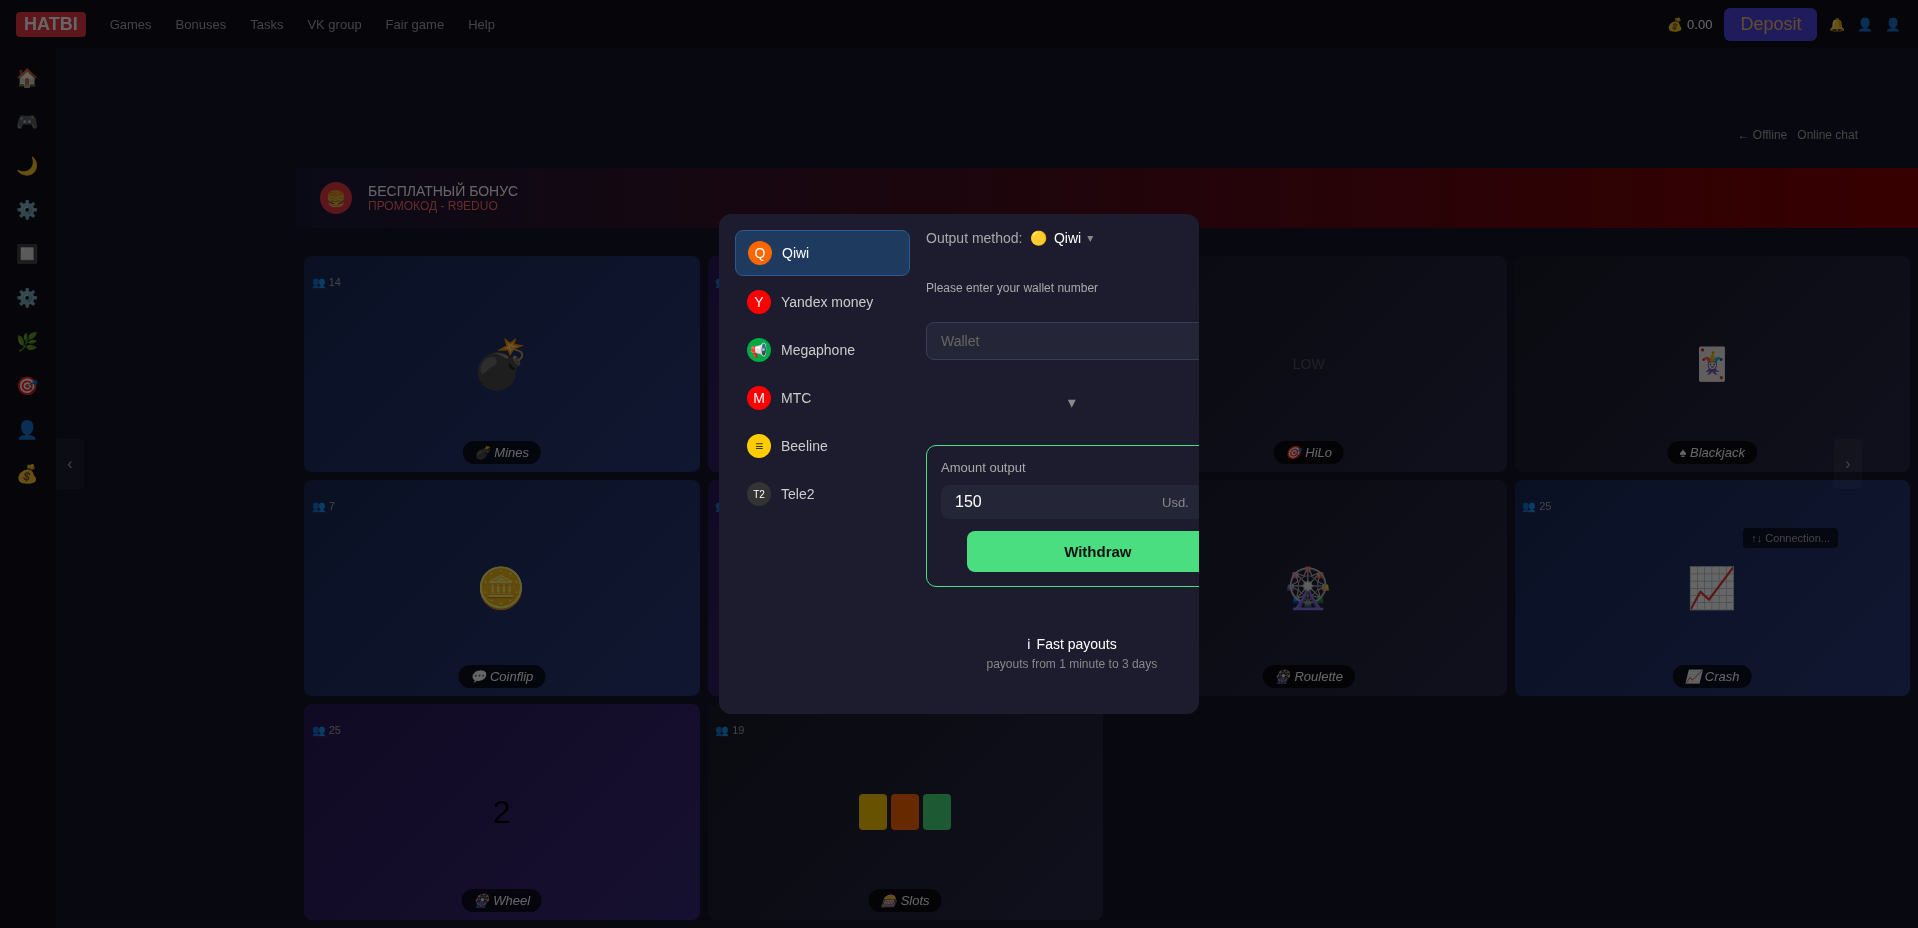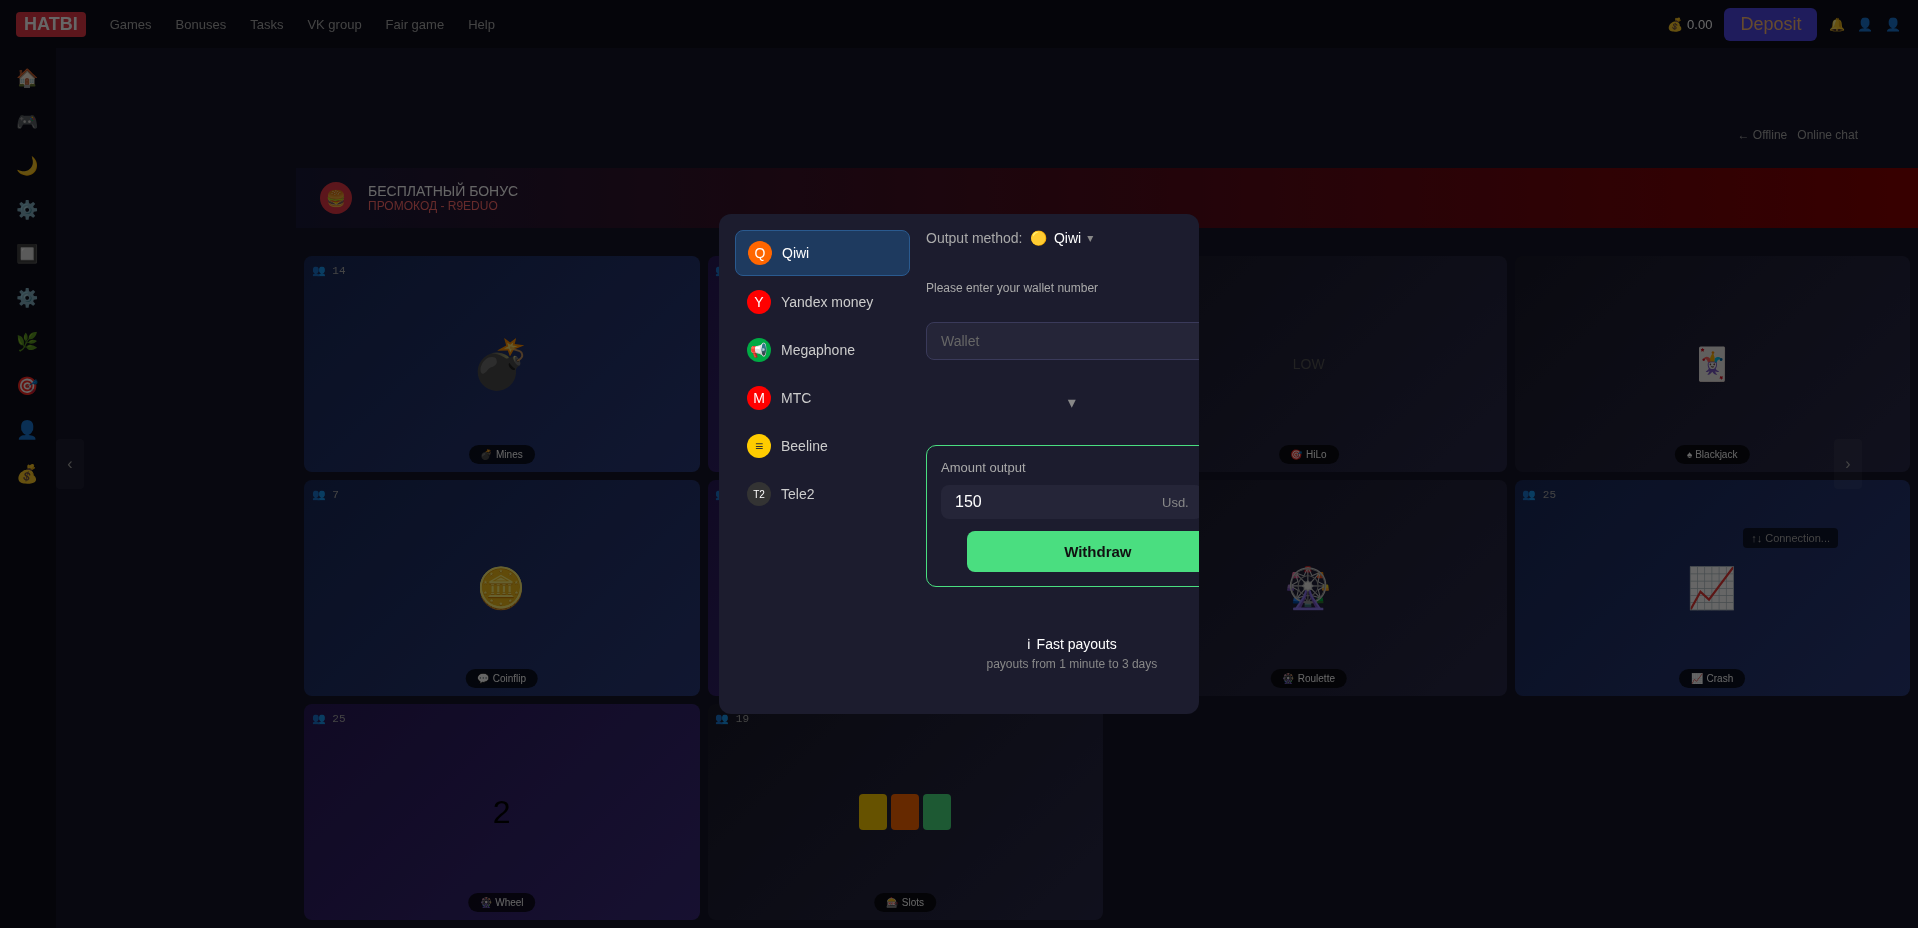--- a/index.html
+++ b/index.html
@@ -154,32 +154,32 @@
       position: relative;
       min-height: 150px;
     }
     .game-card-label {
       position: absolute;
       bottom: 8px;
       left: 50%;
       transform: translateX(-50%);
       background: rgba(0,0,0,0.7);
       color: #fff;
-      font-size: 10px;
+      font-size: 13px;
       padding: 4px 12px;
       border-radius: 12px;
       white-space: nowrap;
+      font-style: italic;
     }
     .game-card-players {
       position: absolute;
-      top: 8px;
+      top: 20px;
       left: 8px;
       color: #aaa;
       font-size: 11px;
-      font-family: Liberation Mono, monospace;
     }
     .card-bg-blue { background: linear-gradient(135deg, #1a2a5a, #2a3a7a); }
     .card-bg-purple { background: linear-gradient(135deg, #2a1a5a, #3a2a7a); }
     .card-bg-dark { background: linear-gradient(135deg, #1a1a2a, #2a2a4a); }
 
     
     .chat-label {
       position: absolute;
       top: 80px;
       right: 60px;

